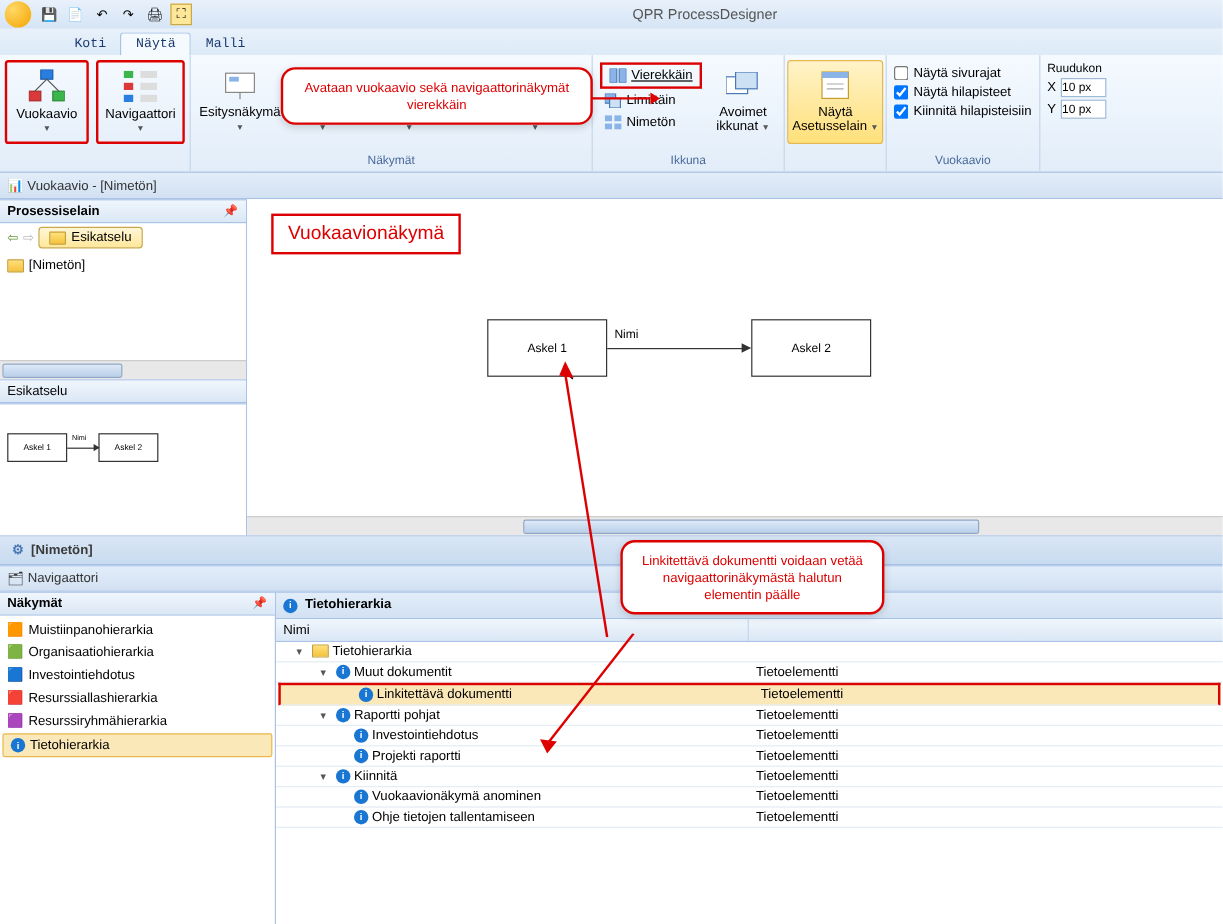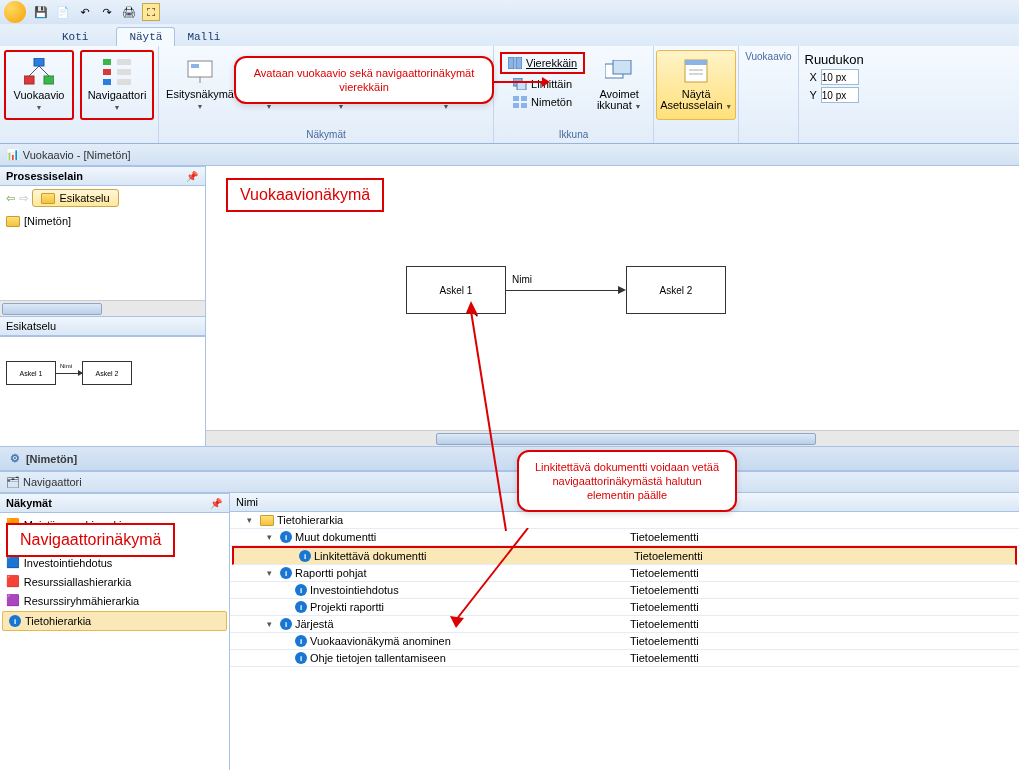--- a/index.html
+++ b/index.html
@@ -8,33 +8,33 @@
 
 .titlebar { height: 24px; background: linear-gradient(#e8f1fb, #d5e4f5); display: flex; align-items: center; padding: 0 4px; }
 .qat { display: flex; gap: 4px; align-items: center; }
 .qat-btn { width: 18px; height: 18px; display: flex; align-items: center; justify-content: center; cursor: pointer; }
 .logo-circle { width: 22px; height: 22px; border-radius: 50%; background: radial-gradient(circle at 30% 30%, #ffd966, #f5a300); margin-right: 6px; }
 .app-title { flex: 1; text-align: center; color: #555; font-size: 12px; }
 
 
 .ribbon-tabs { height: 22px; background: linear-gradient(#e8f1fb, #dceaf7); display: flex; align-items: flex-end; padding-left: 50px; }
 .rtab { padding: 3px 12px; cursor: pointer; color: #1a3a6e; font-family: Liberation Mono, monospace; }
-.rtab.active { background: #f5faff; border: 1px solid #a9c3e6; border-bottom: none; border-radius: 3px 3px 0 0; margin-left: 16px; }
+.rtab.active { background: #f5faff; border: 1px solid #a9c3e6; border-bottom: none; border-radius: 3px 3px 0 0; }
 
 
 .ribbon { height: 98px; background: linear-gradient(#f5faff, #e2edf9); border-bottom: 1px solid #97b4d9; display: flex; }
 .ribbon-group { border-right: 1px solid #c5d6ec; padding: 4px 6px 2px 6px; display: flex; flex-direction: column; justify-content: space-between; }
 .rg-body { display: flex; gap: 6px; align-items: flex-start; }
 .rg-label { text-align: center; color: #4a6a9a; font-size: 10px; padding: 1px 0; }
 .big-btn { width: 60px; height: 70px; display: flex; flex-direction: column; align-items: center; justify-content: flex-start; padding-top: 4px; cursor: pointer; border: 1px solid transparent; border-radius: 3px; }
 .big-btn.highlight { background: linear-gradient(#fff3c8, #ffe07a); border: 1px solid #e6b84d; }
 .big-btn .icon-box { width: 32px; height: 32px; margin-bottom: 2px; display: flex; align-items: center; justify-content: center; }
 .big-btn .lbl { text-align: center; font-size: 10px; line-height: 11px; }
 .dropdown-arrow { font-size: 7px; color: #555; }
-.small-btn-col { display: flex; flex-direction: column; gap: 2px; align-items: center; }
+.small-btn-col { display: flex; flex-direction: column; gap: 2px; }
 .small-btn { display: flex; align-items: center; gap: 4px; padding: 1px 4px; cursor: pointer; font-size: 10px; }
 .small-btn .ic { width: 14px; height: 14px; display: inline-flex; align-items: center; justify-content: center; }
 .chk-row { display: flex; align-items: center; gap: 4px; font-size: 10px; padding: 1px 0; }
 .chk-row input { width: 12px; height: 12px; }
 .px-row { display: flex; align-items: center; gap: 4px; font-size: 10px; }
 .px-row input { width: 38px; height: 16px; font-size: 10px; border: 1px solid #9fb9d8; }
 
 .red-box { border: 2px solid #d00; }
 
 
@@ -96,20 +96,21 @@
 <div class="titlebar">
   <div class="logo-circle"></div>
   <div class="qat">
     <div class="qat-btn">💾</div>
     <div class="qat-btn">📄</div>
     <div class="qat-btn">↶</div>
     <div class="qat-btn">↷</div>
     <div class="qat-btn">🖨</div>
     <div class="qat-btn" style="border:1px solid #c7a84a;background:#ffe79a;">⛶</div>
   </div>
+  <div class="app-title">QPR ProcessDesigner</div>
 </div>
 
 <div class="ribbon-tabs">
   <div class="rtab">Koti</div>
   <div class="rtab active">Näytä</div>
   <div class="rtab">Malli</div>
 </div>
 
 <div class="ribbon">
   <div class="ribbon-group" style="padding:4px;">
@@ -250,27 +251,43 @@
               <line x1="6" y1="16" x2="20" y2="16" stroke="#aaa"></line>
             </svg>
           </div>
         <div class="lbl"><span>Näytä Asetusselain</span> <span class="dropdown-arrow">▼</span></div>
       </div>
     </div>
     <div class="rg-label"></div>
   </div>
 
   <div class="ribbon-group">
+    <div class="rg-body">
+      <div class="small-btn-col" style="padding-top:4px;">
+        <div class="chk-row">
+            <input type="checkbox" style="">
+            <span>Näytä sivurajat</span>
+          </div>
+        <div class="chk-row">
+            <input type="checkbox" checked="" style="">
+            <span>Näytä hilapisteet</span>
+          </div>
+        <div class="chk-row">
+            <input type="checkbox" checked="" style="">
+            <span>Kiinnitä hilapisteisiin</span>
+          </div>
+      </div>
+    </div>
     <div class="rg-label">Vuokaavio</div>
   </div>
 
   <div class="ribbon-group" style="border-right:none;">
     <div class="rg-body">
       <div class="small-btn-col" style="padding-top:2px;">
-        <div style="font-size:13px;">Ruudukon</div>
+        <div style="font-size:10px;">Ruudukon</div>
         <div class="px-row">
             <span>X</span>
             <input value="10 px" style="">
           </div>
         <div class="px-row">
             <span>Y</span>
             <input value="10 px" style="">
           </div>
       </div>
     </div>
@@ -358,21 +375,20 @@
   <span>Navigaattori</span>
 </div>
 
 <div class="nav-bottom">
   <div class="nb-left">
     <div class="pane-title">
       <span>Näkymät</span>
       <span style="font-size:10px;">📌</span>
     </div>
     <div style="position:relative;">
-      <div class="label-overlay" style="left:6px;top:10px;z-index:30;">Navigaattorinäkymä</div>
       <div class="nb-list">
         <div class="nb-item">
             <span>🟧</span>
             <span>Muistiinpanohierarkia</span>
           </div>
         <div class="nb-item">
             <span>🟩</span>
             <span>Organisaatiohierarkia</span>
           </div>
         <div class="nb-item">
@@ -389,39 +405,43 @@
           </div>
         <div class="nb-item sel red-box" style="margin:1px 2px;">
             <span class="info-ic">i</span>
             <span>Tietohierarkia</span>
           </div>
       </div>
     </div>
   </div>
 
   <div class="nb-right">
+    <div class="sub-title-bar">
+      <span class="info-ic">i</span>
+      &nbsp;<span>Tietohierarkia</span>
+    </div>
     <div class="grid-hdr">
       <div style="width:394px;">Nimi</div>
     </div>
     <div class="grid-body">
       <div class="grow">
           <div class="c1">
             <span class="indent" style="width:8px;"></span>
             <span class="tree-toggle">▾</span>
             <span class="folder-ic"></span>
             <span>Tietohierarkia</span>
           </div>
           <div class="c2"></div>
         </div>
       <div class="grow">
           <div class="c1">
             <span class="indent" style="width:28px;"></span>
             <span class="tree-toggle">▾</span>
             <span class="info-ic">i</span>
-            <span>Muut dokumentti</span>
+            <span>Muut dokumentit</span>
           </div>
           <div class="c2">Tietoelementti</div>
         </div>
       <div class="grow sel red-box" style="margin:0 2px;">
           <div class="c1">
             <span class="indent" style="width:56px;"></span>
             <span class="info-ic">i</span>
             <span>Linkitettävä dokumentti</span>
           </div>
           <div class="c2">Tietoelementti</div>
@@ -449,21 +469,21 @@
             <span class="info-ic">i</span>
             <span>Projekti raportti</span>
           </div>
           <div class="c2">Tietoelementti</div>
         </div>
       <div class="grow">
           <div class="c1">
             <span class="indent" style="width:28px;"></span>
             <span class="tree-toggle">▾</span>
             <span class="info-ic">i</span>
-            <span>Järjestä</span>
+            <span>Kiinnitä</span>
           </div>
           <div class="c2">Tietoelementti</div>
         </div>
       <div class="grow">
           <div class="c1">
             <span class="indent" style="width:56px;"></span>
             <span class="info-ic">i</span>
             <span>Vuokaavionäkymä anominen</span>
           </div>
           <div class="c2">Tietoelementti</div>

